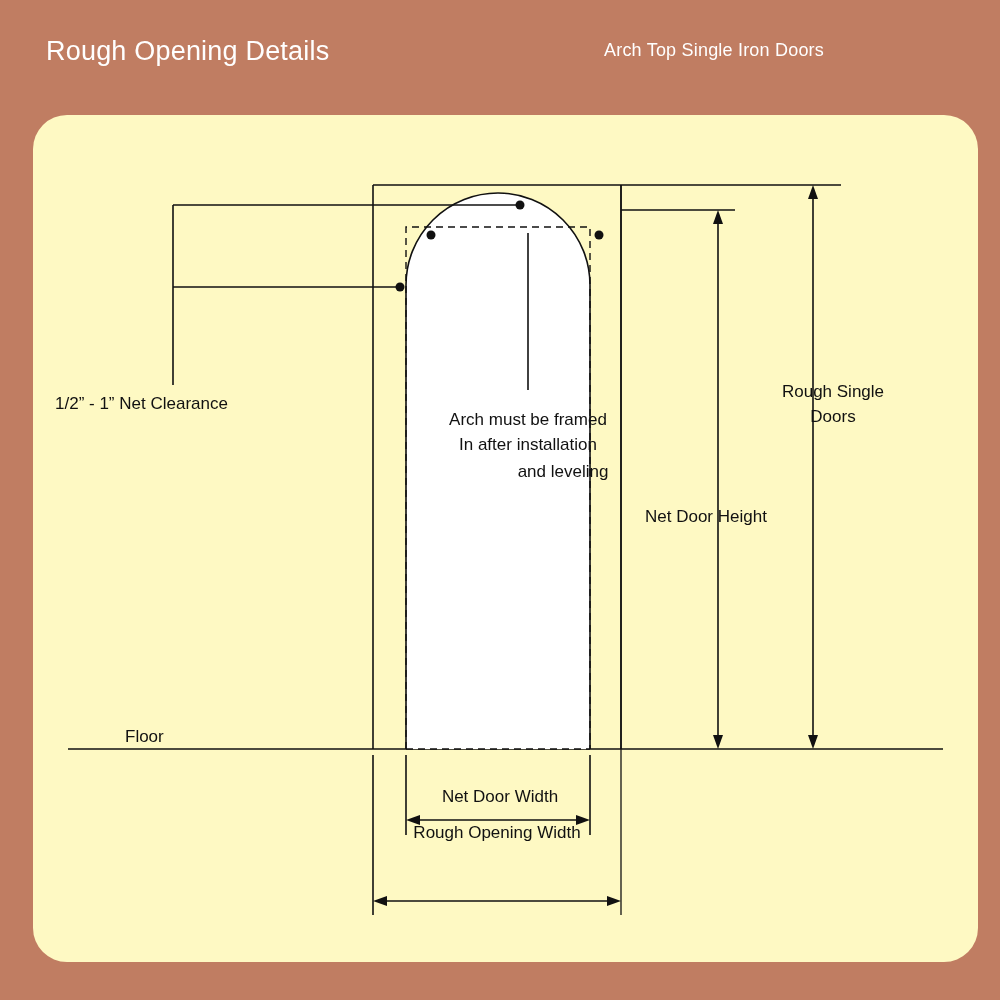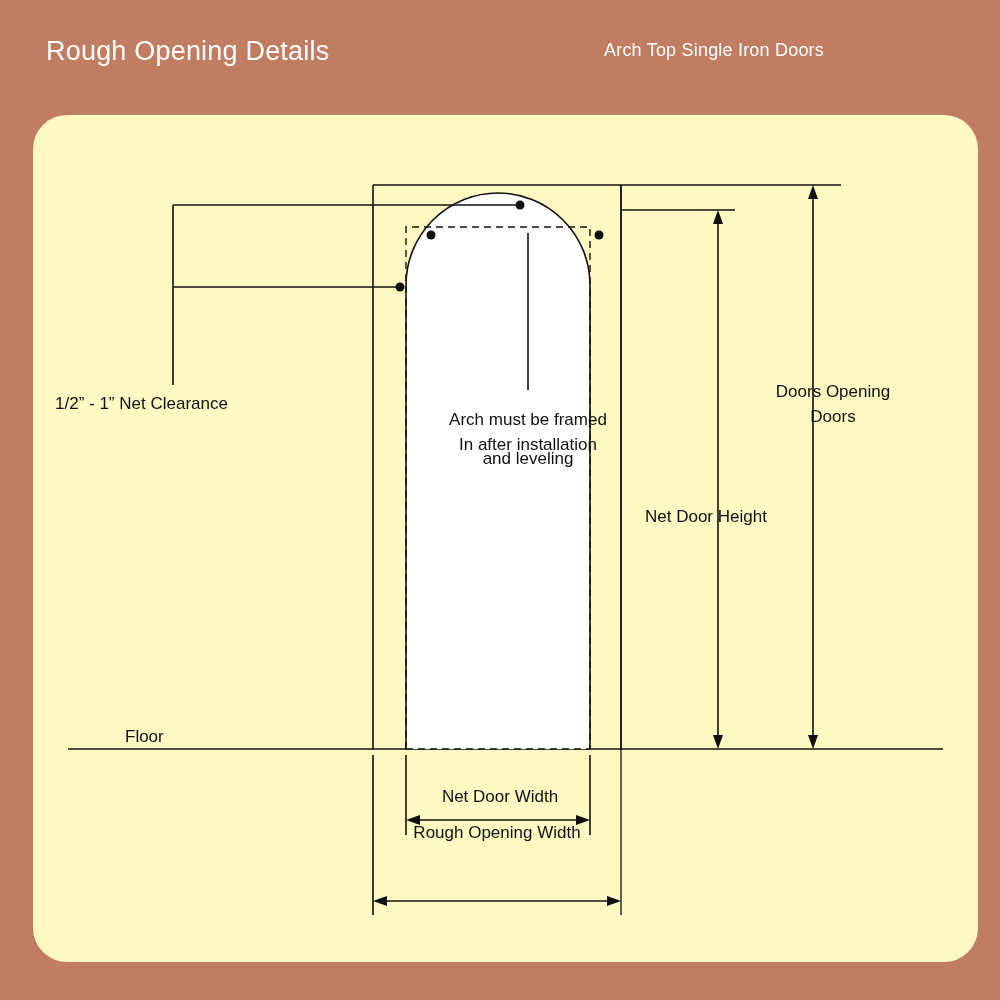--- a/index.html
+++ b/index.html
@@ -129,23 +129,23 @@
         <line x1="350" y1="786" x2="578" y2="786"></line>
         <path d="M 340 786 L 354 781 L 354 791 Z" fill="#111111" stroke="none"></path>
         <path d="M 588 786 L 574 781 L 574 791 Z" fill="#111111" stroke="none"></path>
       </g>
     </svg>
 
     <div class="lbl" style="left:22px; top:277px;">1/2” - 1” Net Clearance</div>
 
     <div class="lbl center" style="left:375px; top:293px; width:240px;">Arch must be framed</div>
     <div class="lbl center" style="left:375px; top:318px; width:240px;">In after installation</div>
-    <div class="lbl center" style="left:375px; top:332px; width:240px;">and leveling</div>
+    <div class="lbl center" style="left:375px; top:345px; width:240px;padding-left:35px;">and leveling</div>
 
-    <div class="lbl center" style="left:700px; top:265px; width:200px;">Doors Opening</div>
+    <div class="lbl center" style="left:700px; top:265px; width:200px;">Rough Single</div>
     <div class="lbl center" style="left:700px; top:290px; width:200px;">Doors</div>
 
     <div class="lbl" style="left:612px; top:390px;">Net Door Height</div>
 
     <div class="lbl" style="left:92px; top:610px;text-align:right;">Floor</div>
 
     <div class="lbl center" style="left:375px; top:670px; width:184px;">Net Door Width</div>
 
     <div class="lbl center" style="left:340px; top:706px; width:248px;">Rough Opening Width</div>
 

